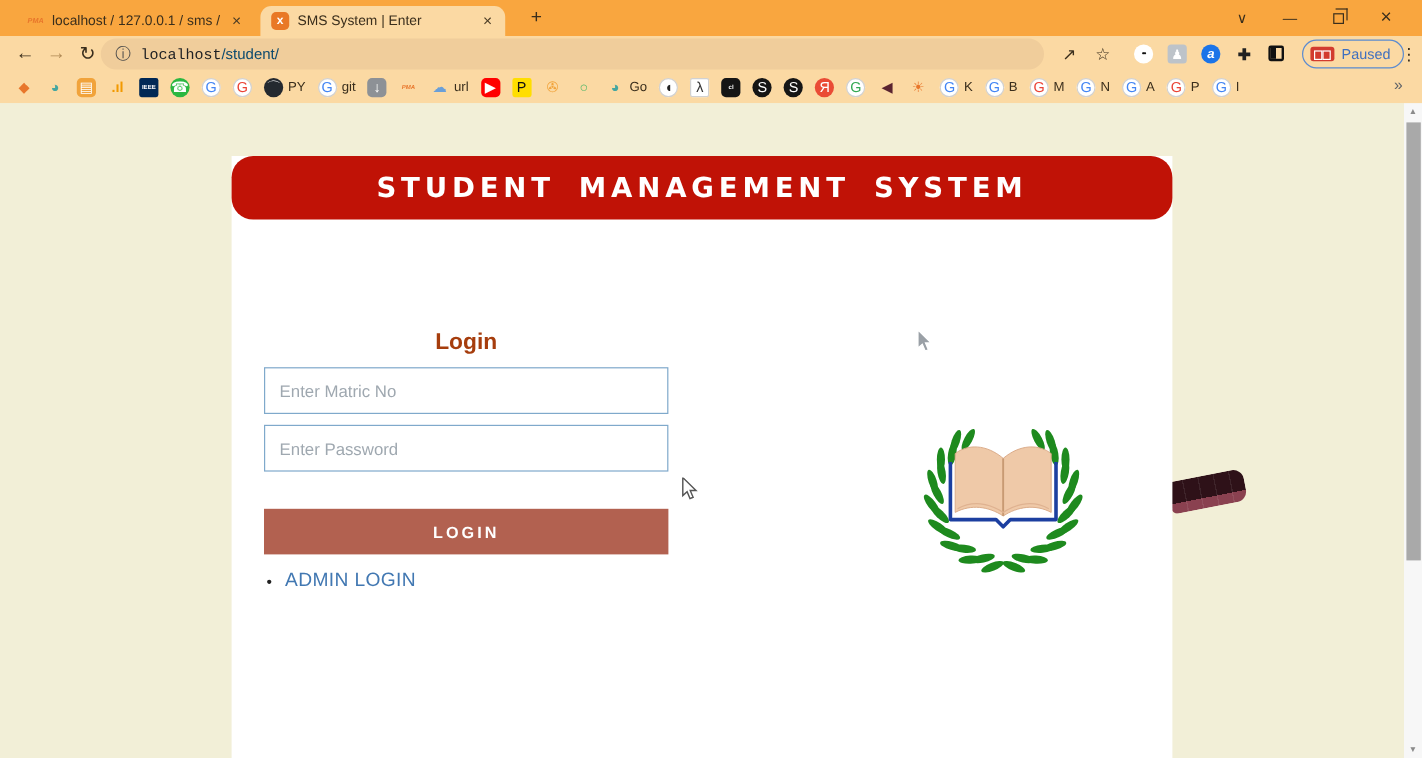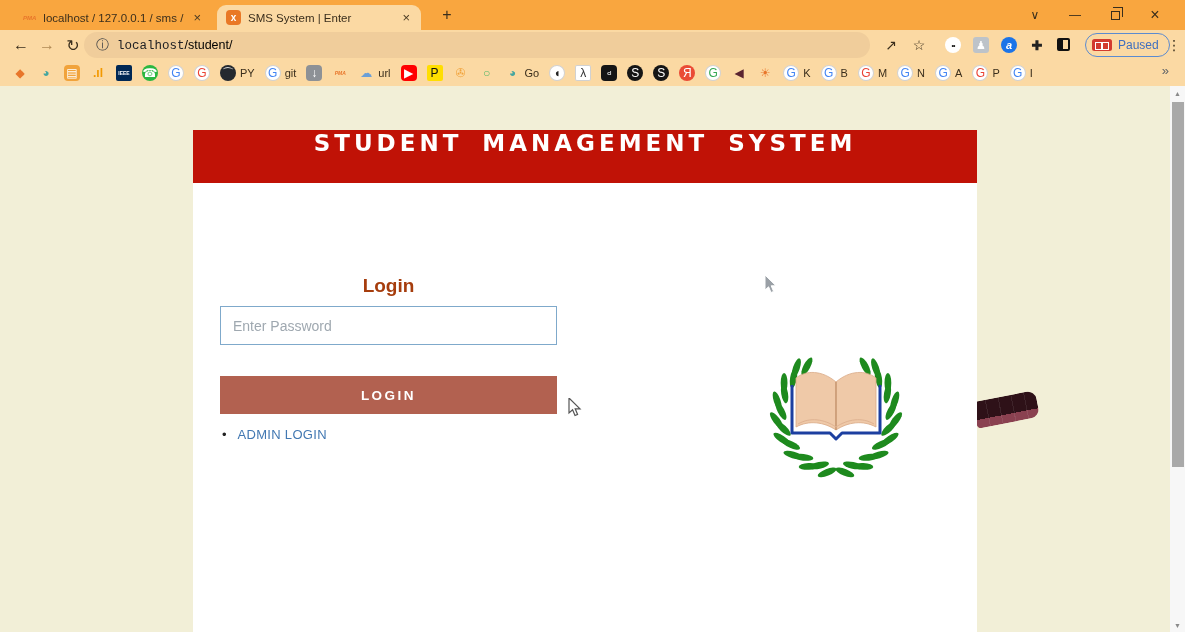--- a/index.html
+++ b/index.html
@@ -26,21 +26,21 @@
   .restore-ic::before { content:""; position:absolute; left:1.5px; top:-4.5px; width:9px; height:9px;
              border:1.4px solid #3A2E1C; border-bottom:none; border-left:none; }
 
   .toolbar { position:absolute; top:30px; left:0; width:1185px; height:30px; background:#FBD9A3; }
   .nav-ic { position:absolute; top:0; height:30px; width:26px; display:flex; align-items:center;
             justify-content:center; font-size:16px; color:#3A2E1C; }
   .addr-pill { position:absolute; left:84px; top:2px; width:786px; height:26px; border-radius:13px;
                background:#F0CD9B; display:flex; align-items:center; padding:0 12px; gap:8px;
                font-size:12.5px; color:#202124; }
   .addr-info { font-size:13px; color:#4a4a4a; }
-  .addr-domain { color:#202124;font-family:Liberation Mono, monospace; } .addr-path { color:#000000; }
+  .addr-domain { color:#202124;font-family:Liberation Mono, monospace; } .addr-path { color:#0c4a6e; }
   .tb-ic { position:absolute; top:0; height:30px; width:26px; display:flex; align-items:center;
            justify-content:center; font-size:14px; color:#3A2E1C; }
   .ext-ic { position:absolute; top:7px; width:16px; height:16px; border-radius:50%;
             display:flex; align-items:center; justify-content:center; font-size:9px; }
   .panda { background:#fff; color:#111; font-size:7px; letter-spacing:-1px; }
   .gravatar { background:#BDC3C9; border-radius:3px; color:#fff; font-size:11px; }
   .a-blue { background:#1B74E8; color:#fff; font-style:italic; font-size:11px; font-weight:bold; }
   .puzzle { color:#222; font-size:13px; font-weight:bold; }
   .profile-sq { top:8px; width:13px; height:13px; border:2.5px solid #111; border-radius:2px;
                 background:linear-gradient(to right,#111 45%,transparent 45%); }
@@ -68,36 +68,36 @@
 
   
   .viewport { position:absolute; top:86px; left:0; width:1170px; height:546px; background:#F2EFD7; overflow:hidden; }
   .wall-bar { position:absolute; left:974px; top:310px; width:64px; height:27px;
               transform:rotate(-11deg); border-radius:5px 9px 9px 5px;
               background:
                 repeating-linear-gradient(to right, rgba(255,255,255,.08) 0 1px, transparent 1px 13px),
                 linear-gradient(to bottom, #2E1118 0 68%, #8A4150 68% 100%); }
   .content { position:absolute; left:193px; top:44px; width:784px; height:502px; background:#FFFFFF; }
   .banner { position:absolute; left:0; top:0; width:784px; height:53px; background:#C01206;
-            display:flex; justify-content:center; }
+            display:flex; align-items:center; justify-content:center;border-radius:18px; }
   .banner-title { color:#FFFFFF; font-family:"DejaVu Sans", sans-serif; font-weight:bold;
             font-size:23px; letter-spacing:4px; word-spacing:8px; }
   .form-col { position:absolute; left:27px; top:53px; width:337px; }
   .login-heading { margin-top:92px; text-align:center; color:#A63D0D; font-size:19px; font-weight:bold; }
   .fld-label { margin-top:30px; font-size:11px; font-style:italic; font-weight:bold;
                letter-spacing:1.2px; color:#37424B; }
   .fld-input { margin-top:9px; width:337px; height:39px; border:1px solid #7FA9CB; background:#fff;
                padding:0 12px; font-size:14px; color:#333; font-family:"Liberation Sans",sans-serif; outline:none; }
   .fld-input::placeholder { color:#9FA8B0; opacity:1; }
   .login-btn { margin-top:31px; width:337px; height:38px; background:#B26150; border:none;
                color:#FFFFFF; font-size:13.5px; font-weight:bold; letter-spacing:2.5px;
                font-family:"Liberation Sans",sans-serif; cursor:pointer; }
   .admin-row { margin-top:13px; display:flex; align-items:center; gap:11px; padding-left:2px; }
   .bullet { color:#222; font-size:13px; }
-  .admin-link { color:#4278B2; font-size:13px; text-decoration:none; letter-spacing:.3px; }
+  .admin-link { color:#4278B2; font-size:16px; text-decoration:none; letter-spacing:.3px; }
 
   .logo-wrap { position:absolute; left:563px; top:207px; width:160px; height:145px; }
 
   .cursor { position:absolute; pointer-events:none; }
 
   .scrollbar { position:absolute; right:0; top:86px; width:15px; height:546px; background:#F7F7F7; }
   .sb-arrow { position:absolute; left:0; width:15px; height:14px; display:flex; align-items:center;
               justify-content:center; font-size:7px; color:#8a8a8a; }
   .sb-thumb { position:absolute; left:1.5px; top:16px; width:12px; height:365px; background:#A9A9A9; }
 </style>
@@ -271,20 +271,21 @@
   <div class="wall-bar"></div>
 
   <div class="content">
     <div class="banner">
       <span class="banner-title">STUDENT MANAGEMENT SYSTEM</span>
     </div>
 
     <div class="form-col">
       <div class="login-heading">Login</div>
 
+      <input class="fld-input" type="text" placeholder="Enter Matric No" style="">
 
       <input class="fld-input" type="password" placeholder="Enter Password" style="">
 
       <button class="login-btn">LOGIN</button>
 
       <div class="admin-row">
         <span class="bullet">•</span>
         <a href="#" class="admin-link">ADMIN LOGIN</a>
       </div>
     </div>

